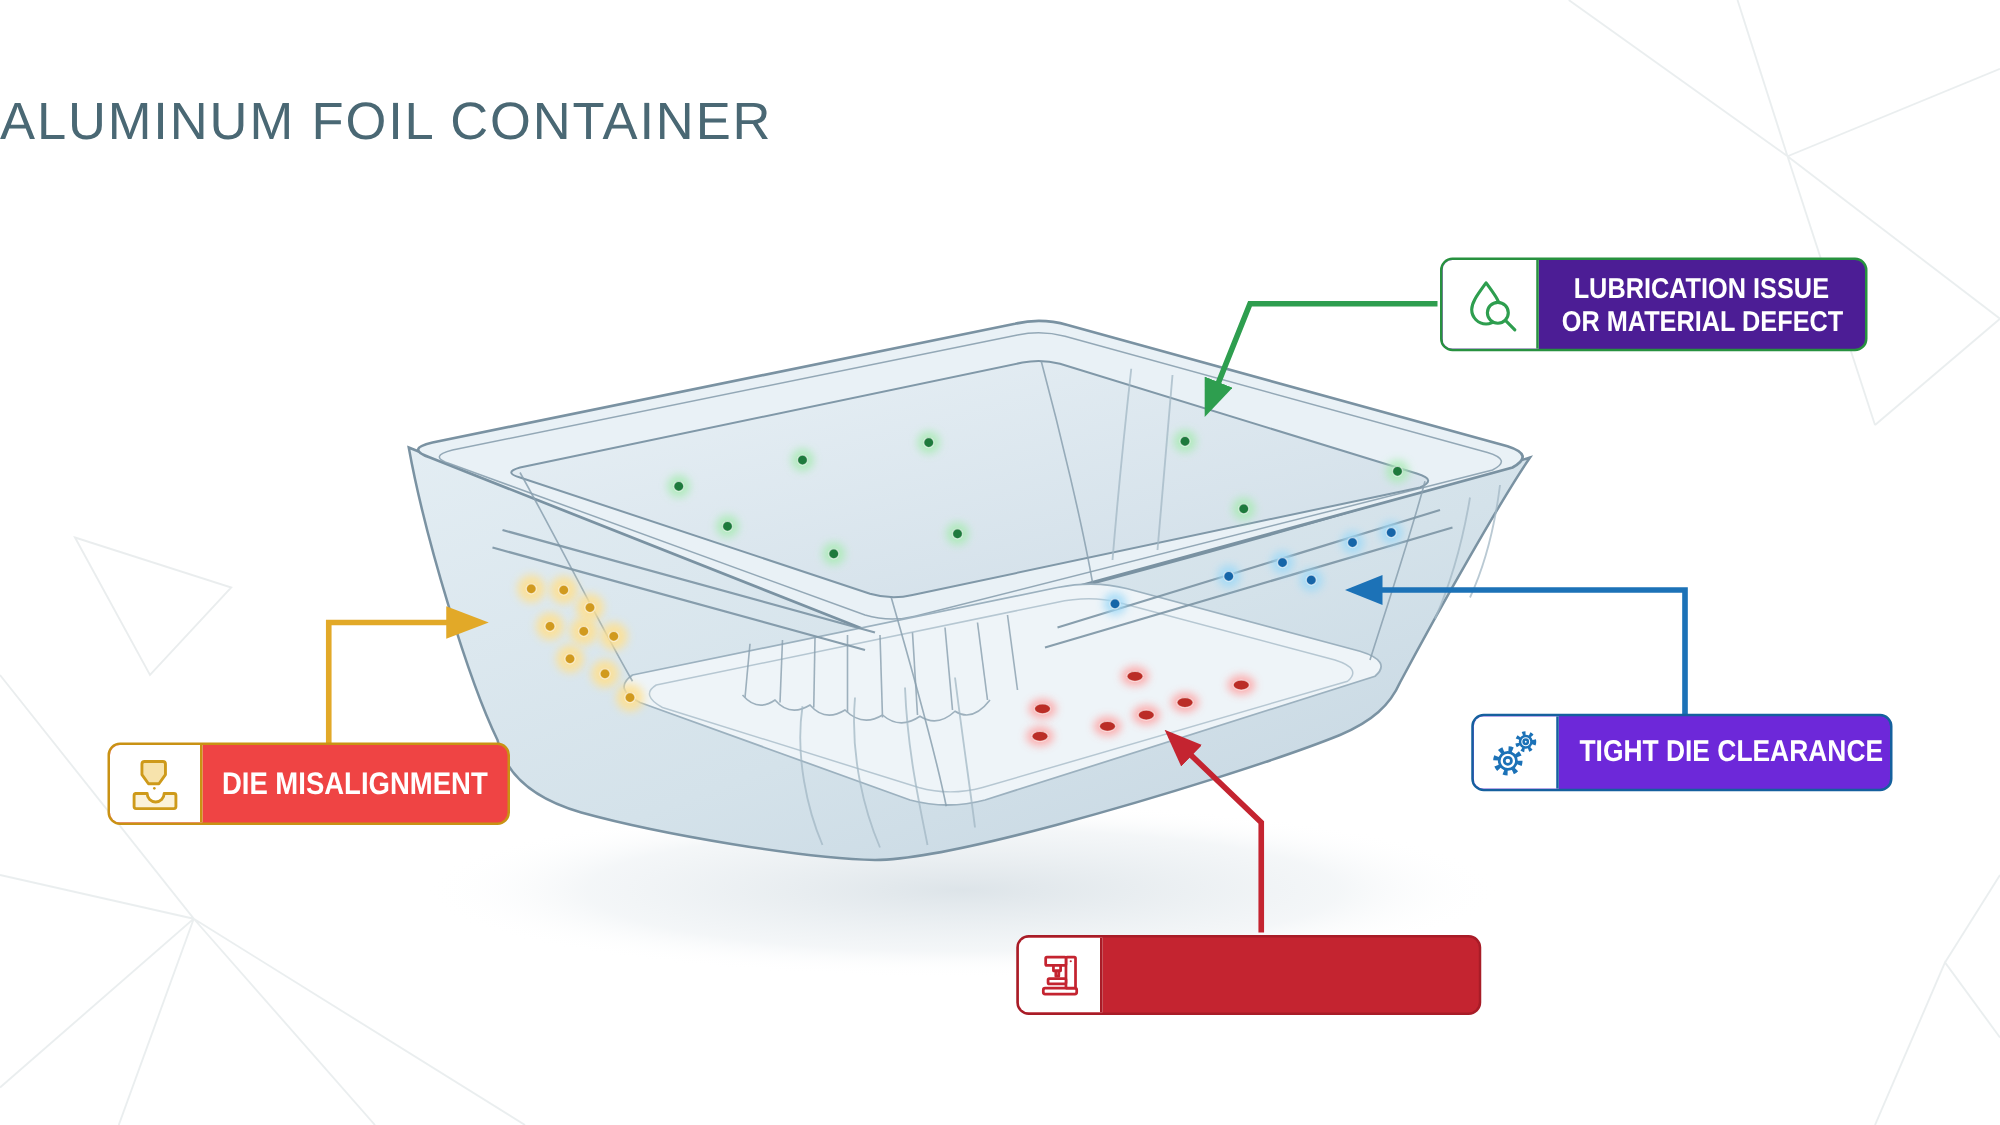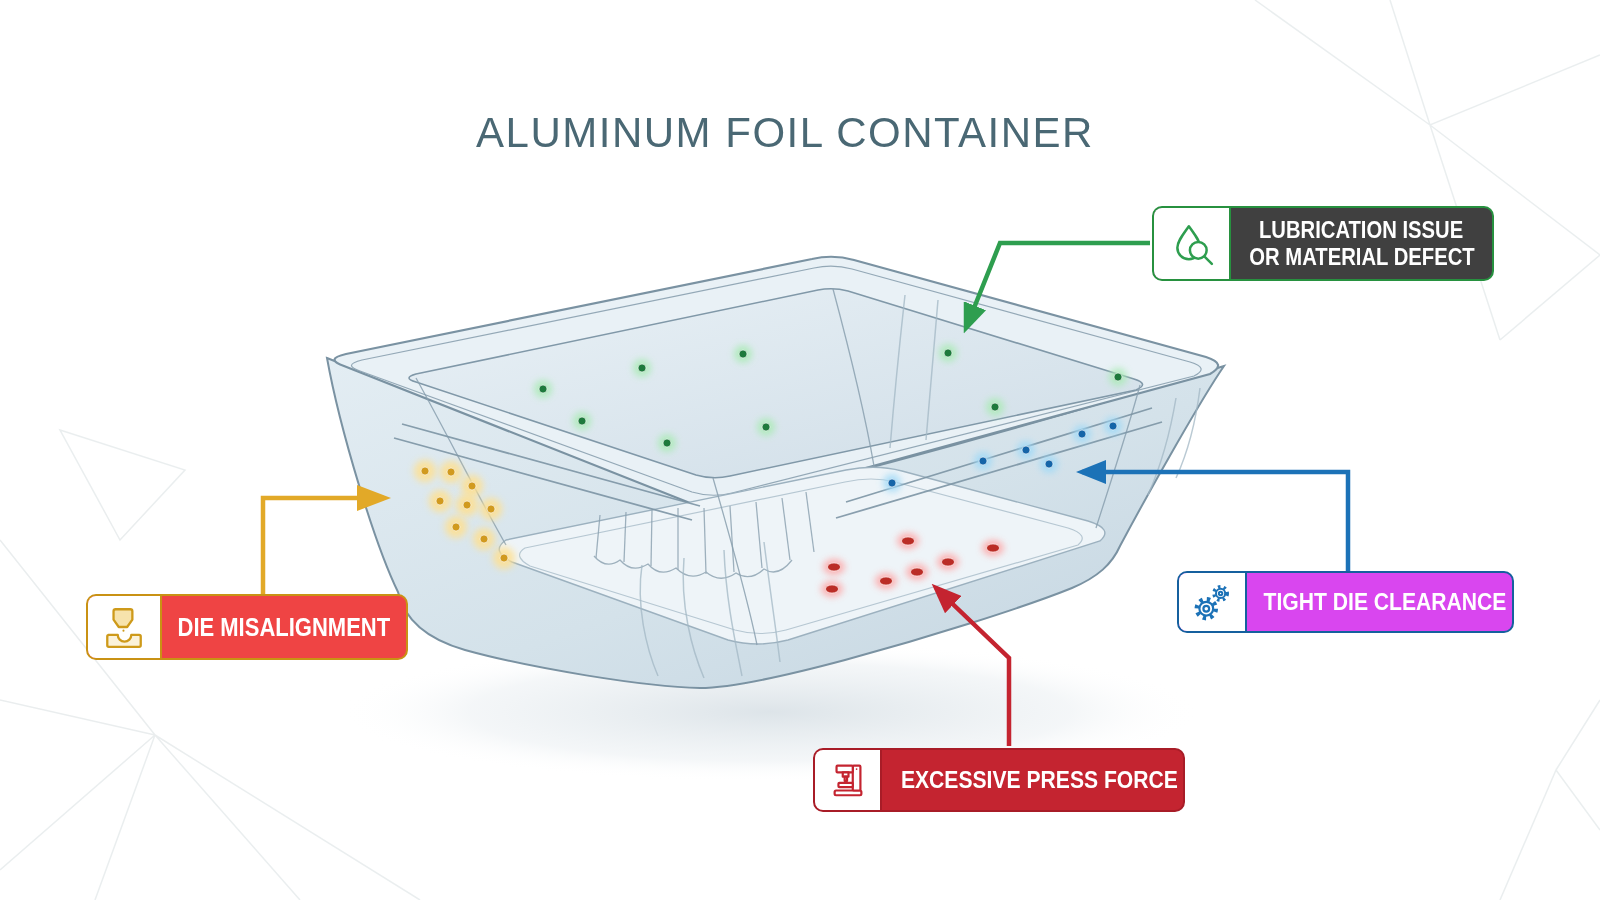--- a/index.html
+++ b/index.html
@@ -2,39 +2,39 @@
 <html><head>
 <meta charset="utf-8">
 <style>
   html,body{margin:0;padding:0;background:#ffffff;}
   .stage{
     position:relative;width:1600px;height:900px;overflow:hidden;background:#ffffff;
     font-family:"Liberation Sans", sans-serif;
   }
   .stage > svg.scene{position:absolute;left:0;top:0;}
   .title{
-    position:absolute;left:0;top:72px;width:1570px;text-align:center;
-    color:#4A6874;font-size:42px;line-height:49px;font-weight:500;letter-spacing:1.5px;margin-top:36px;
+    position:absolute;left:0;top:72px;width:1570px;
+    color:#4A6874;font-size:42px;line-height:49px;font-weight:500;letter-spacing:1.5px;
   }
   .badge{
     position:absolute;display:flex;align-items:stretch;border-radius:10px;overflow:hidden;
     box-sizing:border-box;border-width:2px;border-style:solid;
   }
   .badge .icon-box{
     background:#ffffff;display:flex;align-items:center;justify-content:center;flex:0 0 auto;
   }
   .badge .badge-text{
     color:#ffffff;font-weight:700;display:flex;flex-direction:column;justify-content:center;
     align-items:center;flex:1 1 auto;line-height:1.16;white-space:nowrap;
   }
   .badge .badge-text span{display:inline-block;transform:scaleX(0.88);transform-origin:center;}
-  .badge-green {left:1152px;top:206px;width:342px;height:75px;background:#404040;border-color:#27913F;}
+  .badge-green {left:1152px;top:206px;width:342px;height:75px;background:#4c1d95;border-color:#27913F;}
   .badge-green .icon-box{width:75px;border-right:2px solid #27913F;}
   .badge-green .badge-text{font-size:23px;}
-  .badge-blue  {left:1177px;top:571px;width:337px;height:62px;background:#d946ef;border-color:#15609E;}
+  .badge-blue  {left:1177px;top:571px;width:337px;height:62px;background:#6d28d9;border-color:#15609E;}
   .badge-blue .icon-box{width:66px;border-right:2px solid #15609E;}
   .badge-blue .badge-text{font-size:24px;}
   .badge-red   {left:813px;top:748px;width:372px;height:64px;background:#C42430;border-color:#A81C27;}
   .badge-red .icon-box{width:65px;border-right:2px solid #A81C27;}
   .badge-red .badge-text{font-size:24px;}
   .badge-yellow{left:86px;top:594px;width:322px;height:66px;background:#ef4444;border-color:#C99214;}
   .badge-yellow .icon-box{width:72px;border-right:2px solid #C99214;}
   .badge-yellow .badge-text{font-size:25px;}
 </style>
 </head>
@@ -316,23 +316,20 @@
       <svg width="42" height="42" viewBox="0 0 44 44" fill="#ffffff" stroke="#C42430" stroke-width="2.3" stroke-linejoin="round">
         <rect x="8" y="33" width="28" height="5" rx="1.5"></rect>
         <rect x="27" y="7" width="8" height="26" rx="1"></rect>
         <rect x="10" y="7" width="17" height="7" rx="1"></rect>
         <rect x="16.5" y="14" width="6" height="4.5"></rect>
         <rect x="18.5" y="18.5" width="2.5" height="4.5"></rect>
         <rect x="12" y="25" width="15" height="4.5" rx="1"></rect>
         <circle cx="31" cy="10.5" r="0.9" fill="#C42430" stroke="none"></circle>
       </svg>
     </div>
-    <div class="badge-text">
-      <span>EXCESSIVE PRESS FORCE</span>
-    </div>
   </div>
 
   <div class="badge badge-yellow">
     <div class="icon-box">
       <svg width="46" height="46" viewBox="0 0 44 44" fill="none" stroke="#CE9A1A" stroke-width="2.2" stroke-linejoin="round">
         <path d="M15,5 h13 a2,2 0 0 1 2,2 v8 l-5,7 h-8 l-5,-7 v-8 a2,2 0 0 1 2,-2 z" fill="#F7E3AC"></path>
         <circle cx="21.5" cy="25.5" r="1" fill="#CE9A1A" stroke="none"></circle>
         <path d="M7,29.5 h9 a6.5,6.5 0 0 0 13,0 h7.5 a1.5,1.5 0 0 1 1.5,1.5 v8.5
                  a1.5,1.5 0 0 1 -1.5,1.5 h-29 a1.5,1.5 0 0 1 -1.5,-1.5 v-8.5
                  a1.5,1.5 0 0 1 1.5,-1.5 z" fill="#FBF2D9"></path>

